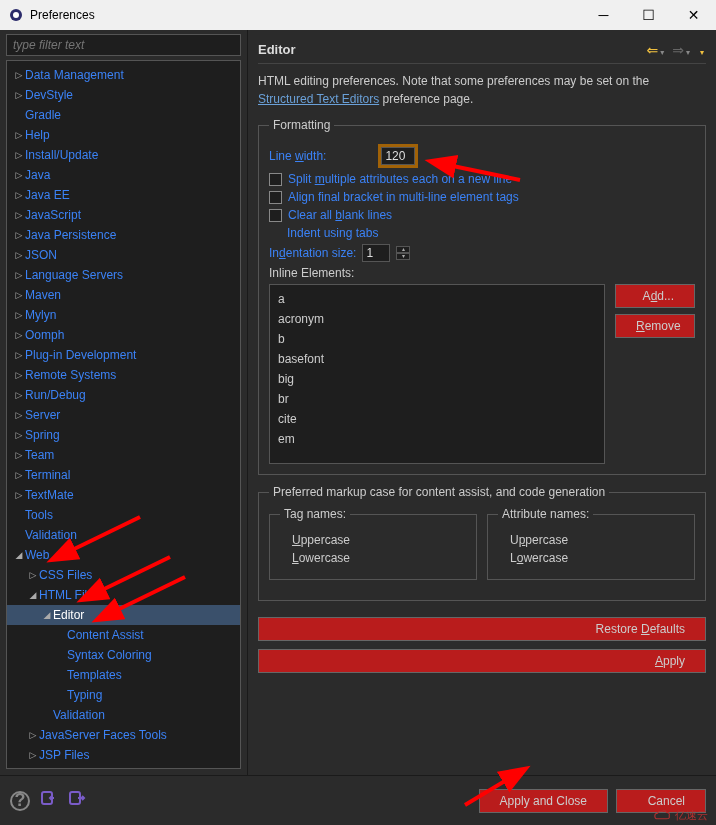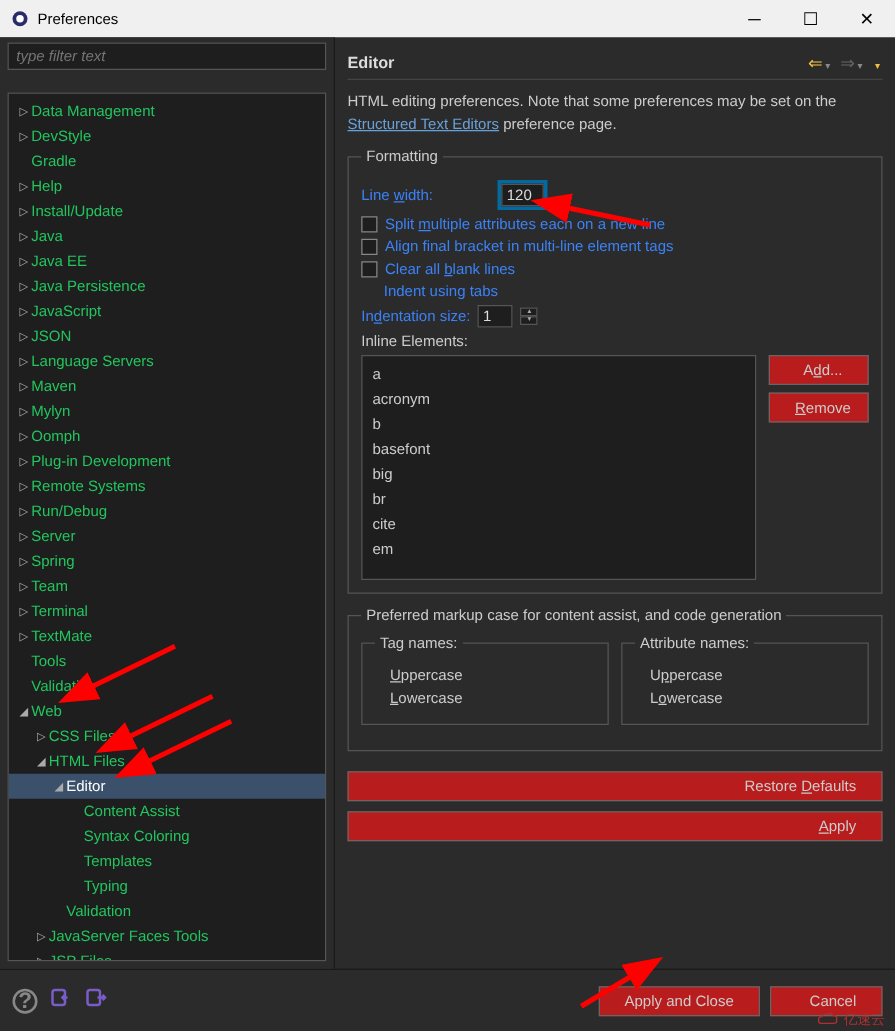--- a/index.html
+++ b/index.html
@@ -5,25 +5,25 @@
 * { box-sizing: border-box; margin: 0; padding: 0; font-family: "Segoe UI", Tahoma, sans-serif; }
 body { width: 716px; height: 825px; background: #2b2b2b; color: #cccccc; font-size: 12px; overflow: hidden; position: relative; }
 
 .titlebar { height: 30px; background: #f0f0f0; display: flex; align-items: center; padding-left: 8px; color: #000; }
 .titlebar .icon { width: 16px; height: 16px; margin-right: 6px; display: inline-flex; align-items: center; justify-content: center; }
 .titlebar .spacer { flex: 1; }
 .titlebar .winbtn { width: 45px; height: 30px; display: flex; align-items: center; justify-content: center; font-size: 14px; color: #000; }
 
 .content { display: flex; height: calc(100% - 30px - 50px); background: #2b2b2b; }
 
-.sidebar { width: 268px; background: #2b2b2b; border-right: 1px solid #1a1a1a; display: flex; flex-direction: column; gap: 14px; }
+.sidebar { width: 248px; background: #2b2b2b; border-right: 1px solid #1a1a1a; display: flex; flex-direction: column; }
 .filter { margin: 4px 6px 4px 6px; }
 .filter input { width: 100%; background: #1e1e1e; border: 1px solid #555; color: #888; padding: 3px 6px; font-size: 12px; font-style: italic; }
 .tree { flex: 1; overflow: hidden; background: #1e1e1e; margin: 0 6px 6px 6px; border: 1px solid #555; padding: 4px 0; }
-.tree-item { display: flex; align-items: center; height: 20px; padding-left: 6px; color: #22c55e; white-space: nowrap; }
+.tree-item { display: flex; align-items: center; height: 20px; padding-left: 6px; color: #3b82f6; white-space: nowrap; }
 .tree-item.selected { background: #3a506b; color: #fff; }
 .tree-item .twisty { width: 12px; display: inline-flex; justify-content: center; font-size: 9px; color: #aaa; }
 .tree-item .twisty.open::before { content: "◢"; }
 .tree-item .twisty.closed::before { content: "▷"; }
 .tree-item .twisty.none::before { content: ""; }
 .tree-item.d1 { padding-left: 20px; }
 .tree-item.d2 { padding-left: 34px; }
 .tree-item.d3 { padding-left: 48px; }
 
 .main { flex: 1; display: flex; flex-direction: column; padding: 6px 10px; overflow: hidden; }
@@ -38,21 +38,21 @@
 .intro { font-size: 12px; color: #ccc; line-height: 1.5; margin-bottom: 10px; }
 .intro a { color: #6aa0d8; text-decoration: underline; }
 
 fieldset { border: 1px solid #555; padding: 8px 10px 10px 10px; margin-bottom: 10px; }
 legend { padding: 0 4px; color: #ccc; font-size: 12px; }
 
 .row { display: flex; align-items: center; margin: 4px 0; gap: 6px; }
 .row label { color: #3b82f6; }
 .underline-key { text-decoration: underline; }
 .numinput { background: #1e1e1e; border: 1px solid #555; color: #ddd; width: 34px; padding: 1px 3px; font-size: 12px; text-align: left; }
-.highlight-box { border: 3px solid #0369a1; padding: 0; background: #1e1e1e; }
+.highlight-box { border: 3px solid #a16207; padding: 0; background: #1e1e1e; }
 .highlight-box .numinput { border: 1px solid #555; }
 
 .check, .radio { width: 13px; height: 13px; border: 1px solid #888; background: #1e1e1e; display: inline-block; }
 .radio { border-radius: 50%; position: relative; }
 .radio.checked::after { content: ""; position: absolute; inset: 2px; background: #ccc; border-radius: 50%; }
 
 .inline-row { display: flex; gap: 10px; align-items: flex-start; }
 .listbox { flex: 1; background: #1e1e1e; border: 1px solid #555; height: 180px; overflow: hidden; padding: 4px 8px; }
 .listbox div { line-height: 20px; color: #ccc; }
 .btncol { display: flex; flex-direction: column; gap: 6px; width: 80px; }
@@ -129,25 +129,25 @@
         <div class="tree-item d0">
           <span class="twisty closed"></span>
           <span>Java</span>
         </div>
         <div class="tree-item d0">
           <span class="twisty closed"></span>
           <span>Java EE</span>
         </div>
         <div class="tree-item d0">
           <span class="twisty closed"></span>
+          <span>JavaScript</span>
+        </div>
+        <div class="tree-item d0">
+          <span class="twisty closed"></span>
           <span>Java Persistence</span>
-        </div>
-        <div class="tree-item d0">
-          <span class="twisty closed"></span>
-          <span>JavaScript</span>
         </div>
         <div class="tree-item d0">
           <span class="twisty closed"></span>
           <span>JSON</span>
         </div>
         <div class="tree-item d0">
           <span class="twisty closed"></span>
           <span>Language Servers</span>
         </div>
         <div class="tree-item d0">

